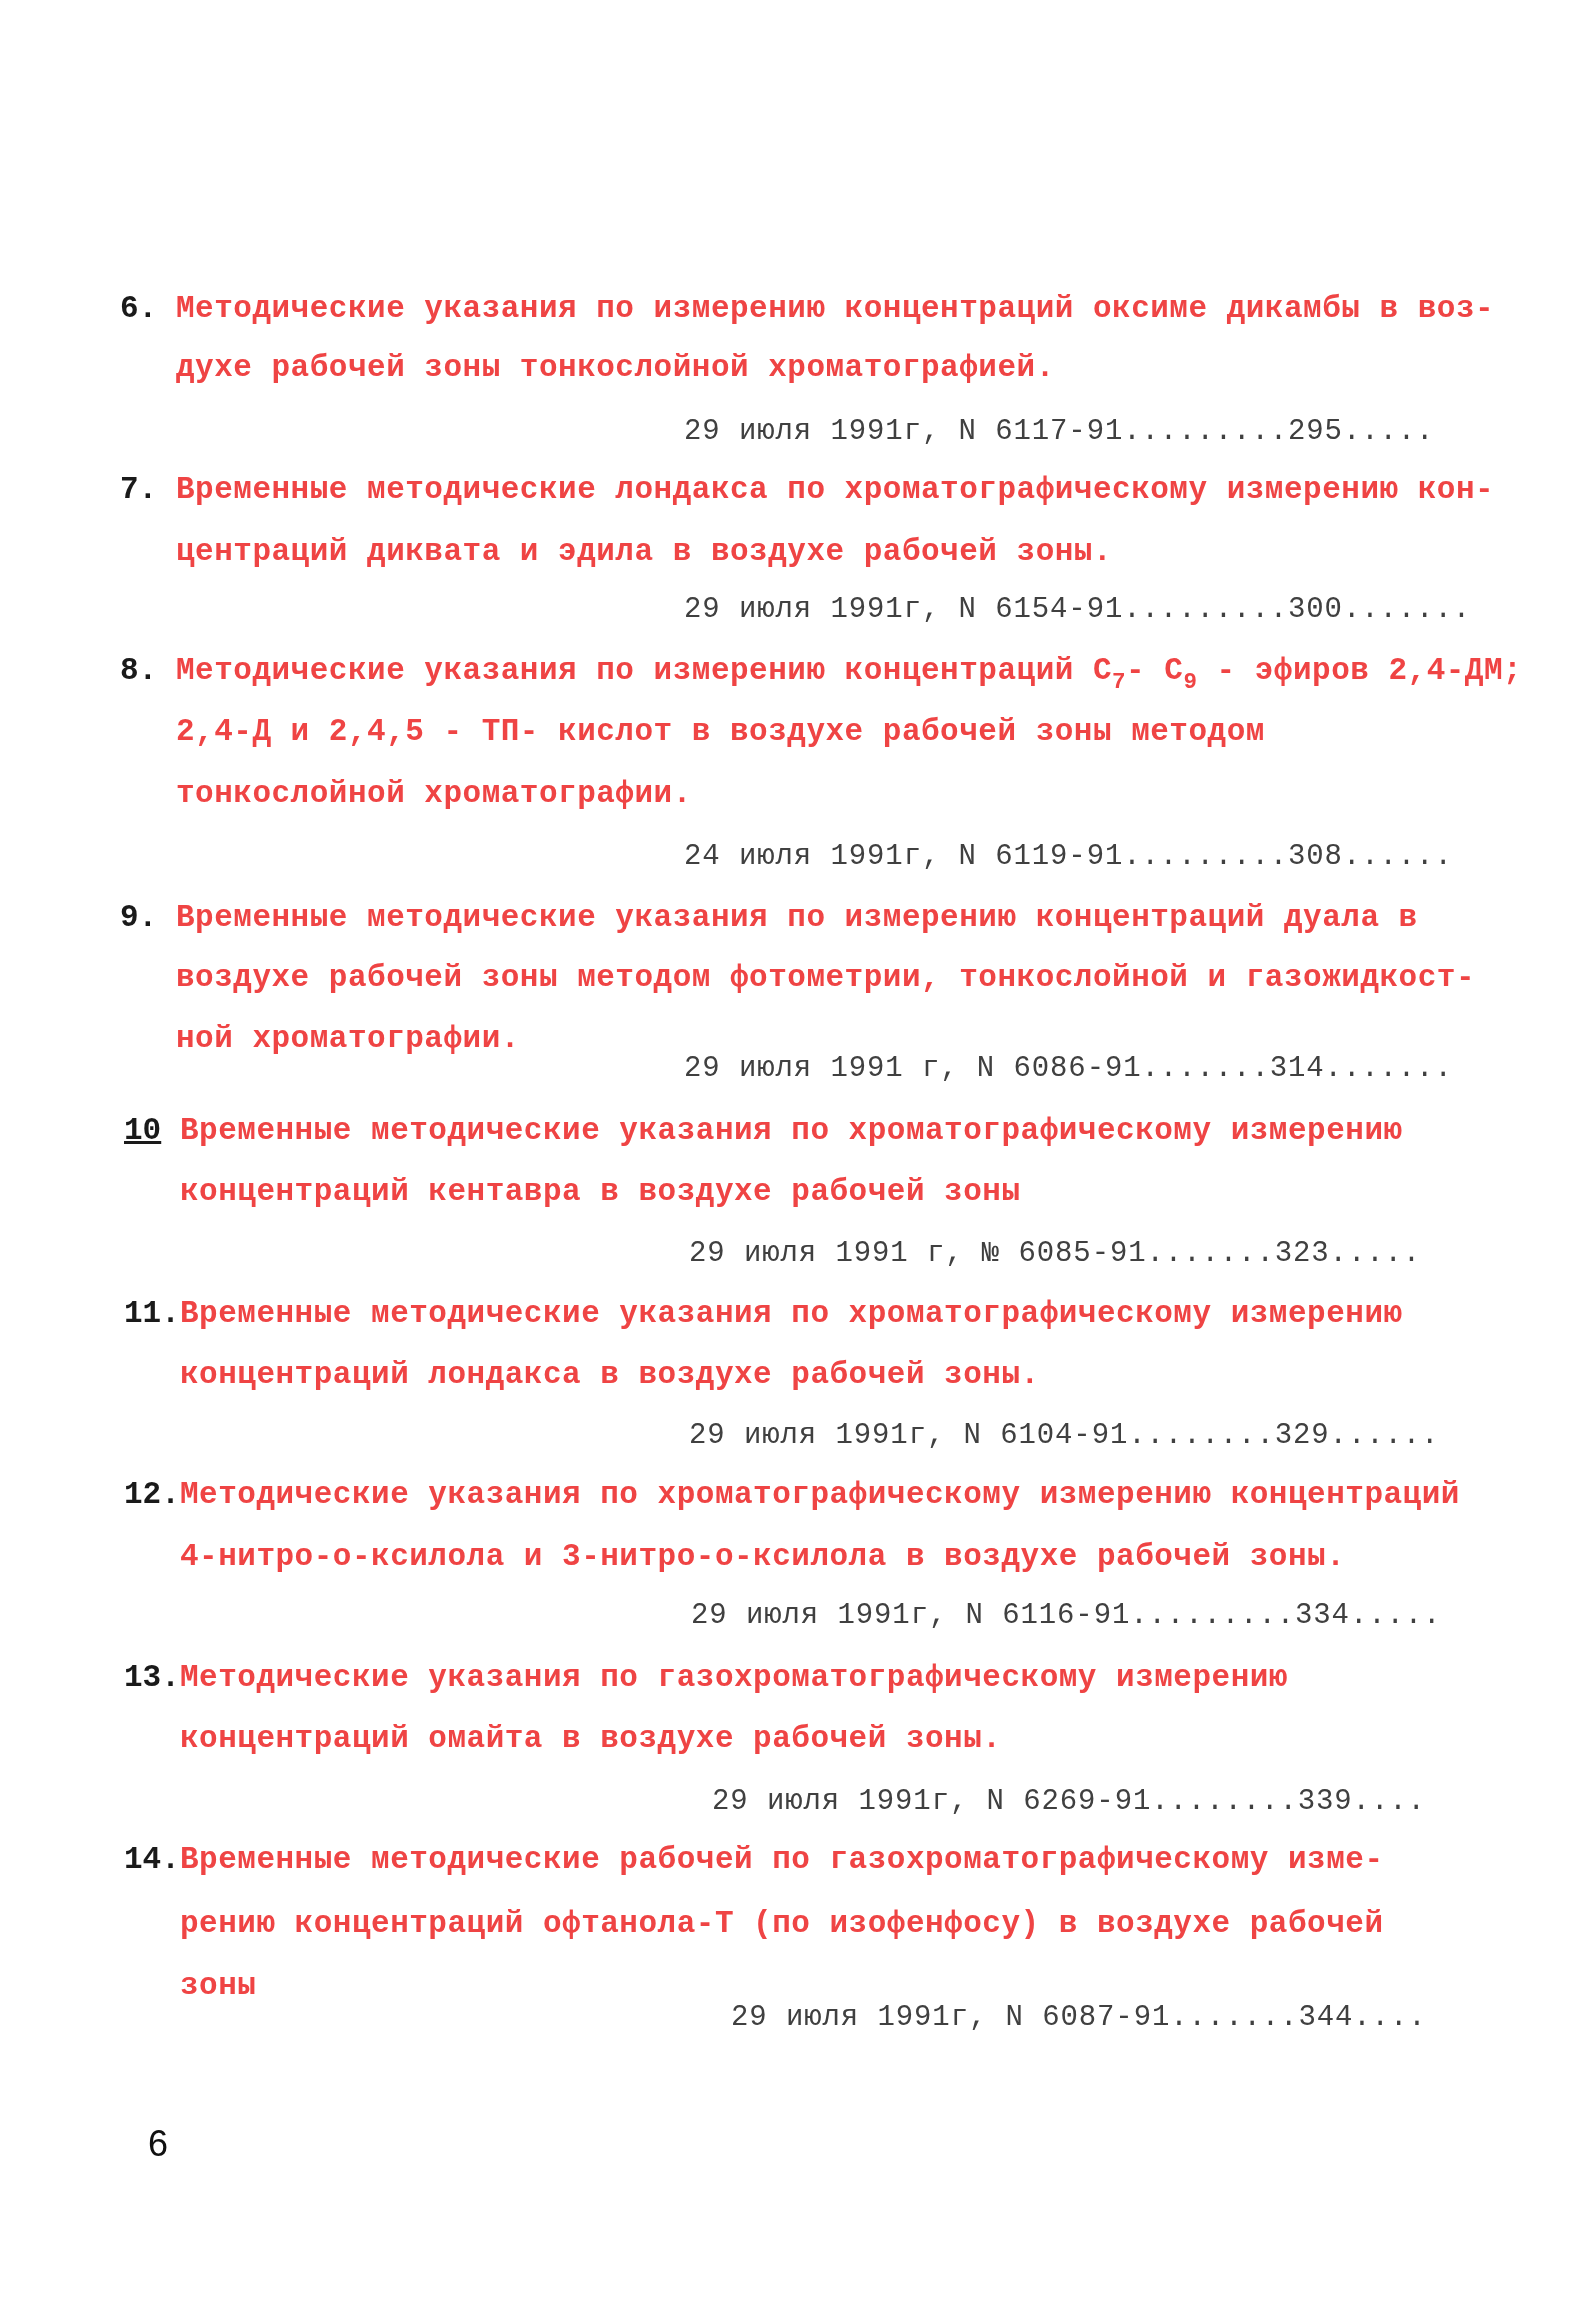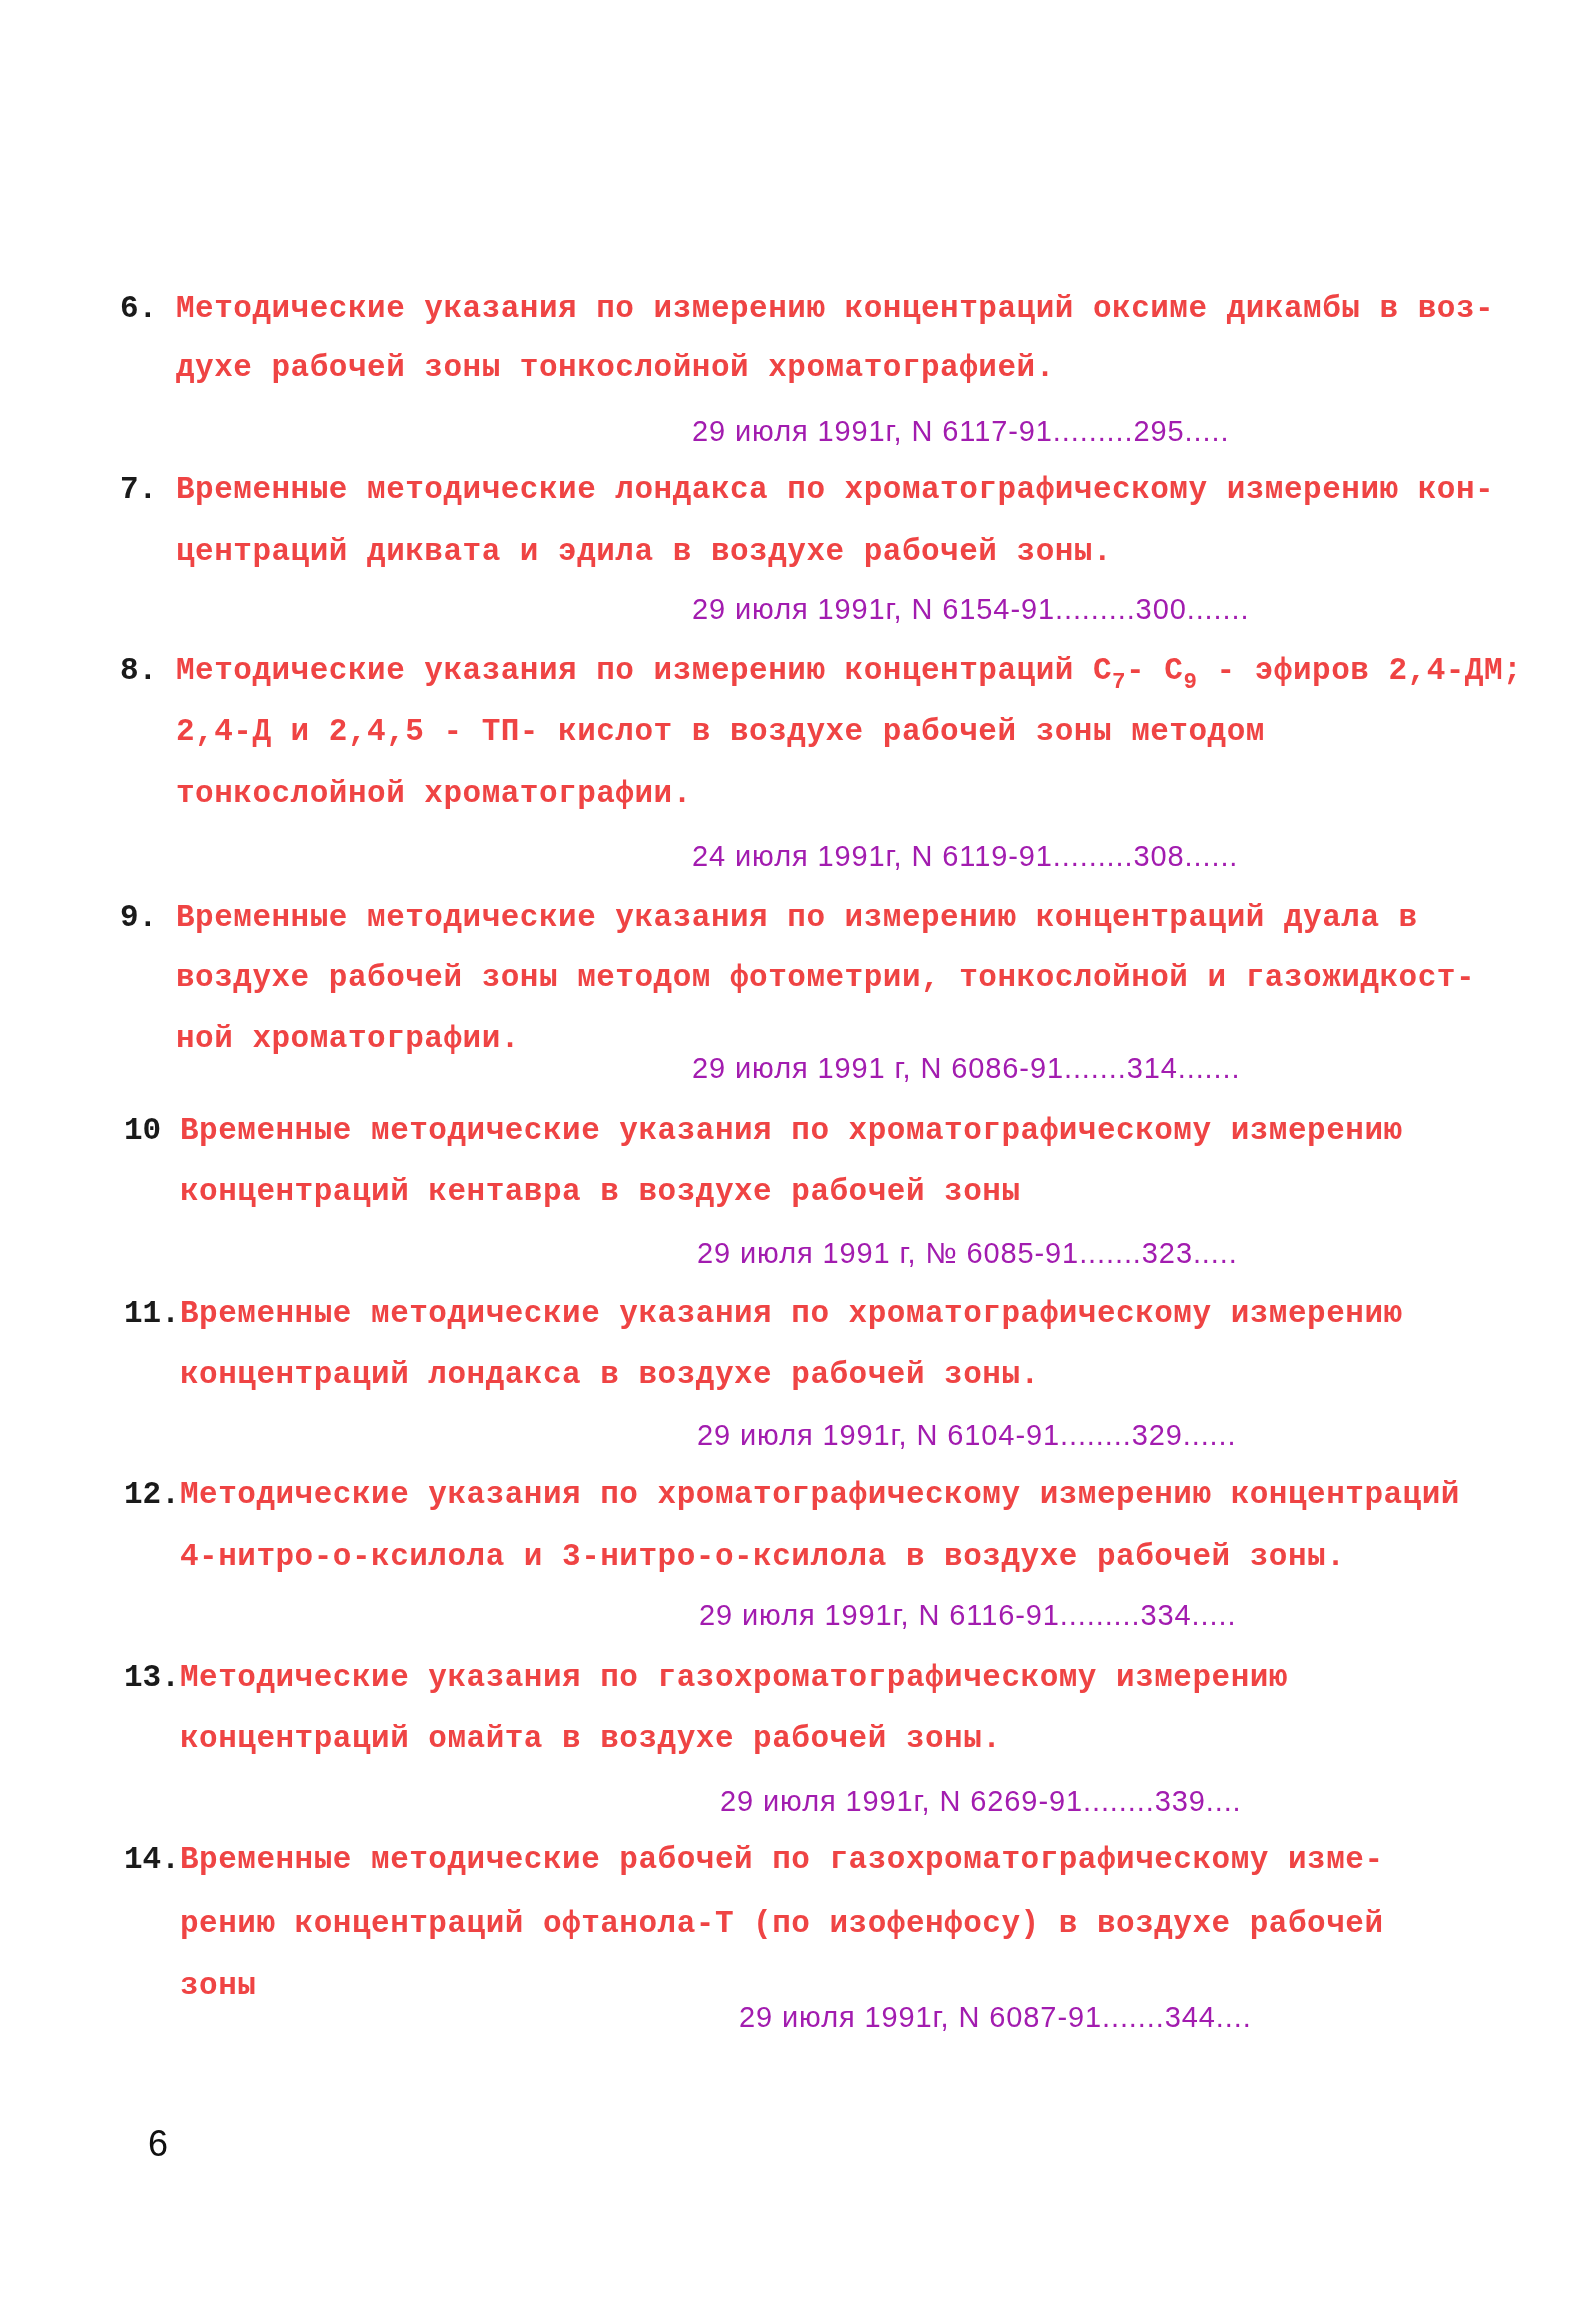--- a/index.html
+++ b/index.html
@@ -37,25 +37,24 @@
       font-size: 31px;
       line-height: 37px;
       font-weight: bold;
       color: #1a1a1a;
     }
     .date {
       position: absolute;
       white-space: nowrap;
       font-size: 29px;
       line-height: 37px;
-      font-family: Liberation Sans, sans-serif;
+      font-family: Liberation Mono, monospace;
       font-stretch: condensed;
-      color: #a21caf;
+      color: #404040;
       letter-spacing: 0.9px;
-      margin-left: 8px;
     }
     sub {
       font-size: 22.5px;
       vertical-align: -9.4px;
       line-height: 0;
     }
     .pagenum {
       position: absolute;
       left: 148px;
       top: 2123px;
@@ -93,21 +92,21 @@
 
   <div>
     <span class="num" style="left:120px; top:899px;">9.</span>
     <span class="line" style="left:176px; top:899px;">Временные методические указания по измерению концентраций дуала в</span>
     <span class="line" style="left:176px; top:959px;">воздухе рабочей зоны методом фотометрии, тонкослойной и  газожидкост-</span>
     <span class="line" style="left:176px; top:1020px;">ной хроматографии.</span>
     <span class="date" style="left:684px; top:1050px;">29 июля 1991 г,  N 6086-91.......314.......</span>
   </div>
 
   <div>
-    <span class="num" style="left:124px; top:1112px;">10</span>
+    <span class="num" style="left:124px; top:1112px;text-decoration:underline;">10</span>
     <span class="line" style="left:180px; top:1112px;">Временные методические указания по хроматографическому измерению</span>
     <span class="line" style="left:180px; top:1173px;">концентраций кентавра в воздухе рабочей зоны</span>
     <span class="date" style="left:689px; top:1235px;">29  июля 1991 г, № 6085-91.......323.....</span>
   </div>
 
   <div>
     <span class="num" style="left:124px; top:1295px;">11.</span>
     <span class="line" style="left:180px; top:1295px;">Временные методические указания по хроматографическому измерению</span>
     <span class="line" style="left:180px; top:1356px;">концентраций лондакса в воздухе рабочей зоны.</span>
     <span class="date" style="left:689px; top:1417px;">29 июля 1991г,  N 6104-91........329......</span>

